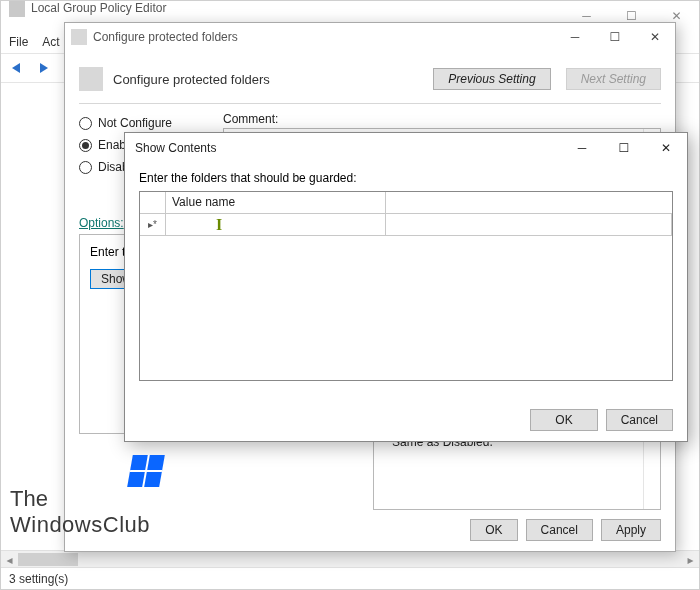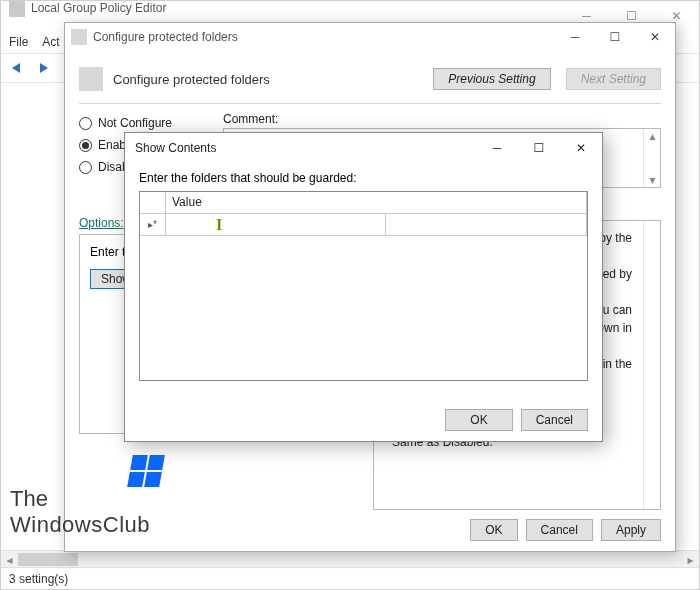--- a/index.html
+++ b/index.html
@@ -55,21 +55,21 @@
   .opts-left .lbl{ color:#0f766e;text-decoration:underline;}
   .opts-box{ border:1px solid #b8b8b8; height:200px; margin-top:4px; padding:10px;}
   .show-btn{ background:#e1e1e1; border:1px solid #0078d7; padding:2px 10px; color:#222;}
   .help-col{ flex:1;}
   .help-box{ border:1px solid #b8b8b8; height:290px; margin-top:4px; padding:8px; line-height:1.5; color:#222; overflow:hidden; position:relative;}
   .help-box .sc{ position:absolute;right:0;top:0;width:17px;height:100%;border-left:1px solid #e5e5e5;}
 
   .cfg-buttons{ position:absolute; right:14px; bottom:10px; display:flex; gap:8px;}
 
   
-  .show-window{ position:absolute; left:124px; top:132px; width:479px; height:310px; background:#fff; border:1px solid #888; box-shadow:4px 4px 18px rgba(0,0,0,0.3);}
+  .show-window{ position:absolute; left:124px; top:132px; width:564px; height:310px; background:#fff; border:1px solid #888; box-shadow:4px 4px 18px rgba(0,0,0,0.3);}
   .show-titlebar{ height:30px; display:flex; align-items:center; padding-left:10px; color:#222;}
   .show-sysbtns{ margin-left:auto; display:flex;}
   .show-sysbtns div{ width:42px;height:30px;display:flex;align-items:center;justify-content:center;color:#222;}
   .show-body{ padding:8px 14px;}
   .grid-wrap{ border:1px solid #888; height:190px; background:#fff; margin-top:6px;}
   .grid-head{ display:flex; height:22px; background:#fff; border-bottom:1px solid #c8c8c8;}
   .grid-head div{ border-right:1px solid #c8c8c8; padding:3px 6px; color:#222;}
   .gh-rowhead{ width:26px;}
   .gh-name{ width:220px;}
   .gh-val{ flex:1;}
@@ -211,21 +211,21 @@
       <div>─</div>
       <div>☐</div>
       <div>✕</div>
     </div>
   </div>
   <div class="show-body">
     <div>Enter the folders that should be guarded:</div>
     <div class="grid-wrap">
       <div class="grid-head">
         <div class="gh-rowhead"></div>
-        <div class="gh-val">Value</div>
+        <div class="gh-name">Value name</div>
       </div>
       <div class="grid-row">
         <div class="gr-rowhead">▸*</div>
         <div class="gr-name">
           <span class="ibeam">I</span>
         </div>
         <div class="gr-val"></div>
       </div>
     </div>
   </div>

